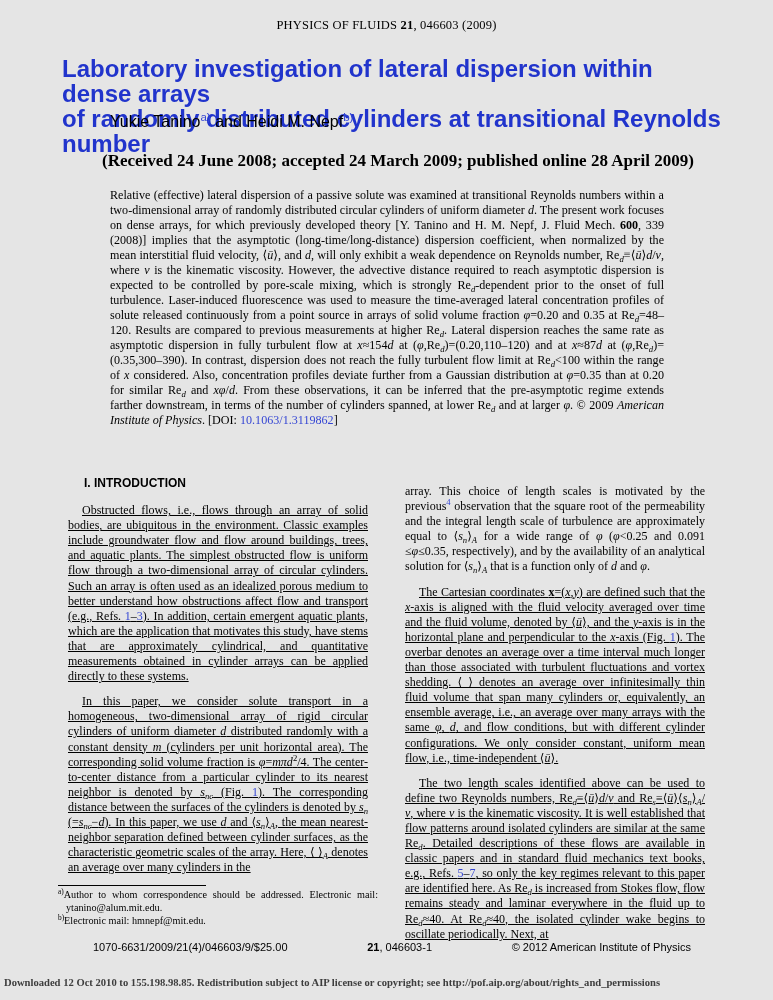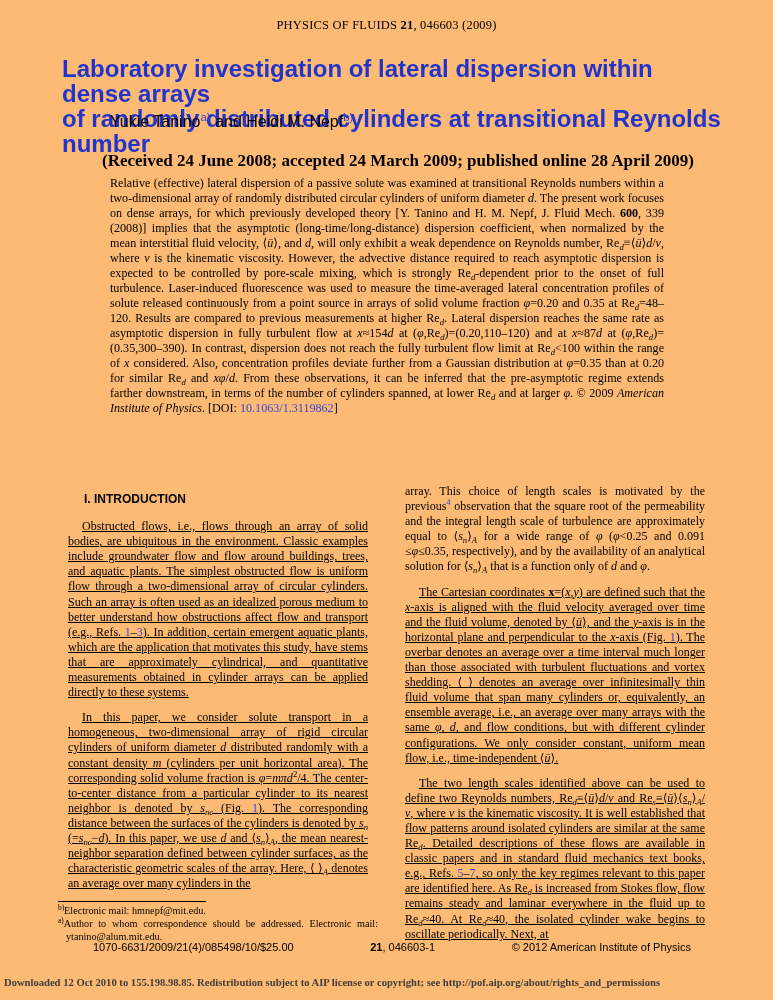--- a/index.html
+++ b/index.html
@@ -1,19 +1,19 @@
 <!DOCTYPE html>
 <html style="--title-blue: #2134cc; --link-blue: #3546d4;"><head>
 <meta charset="utf-8">
 <style>
   html,body { margin:0; padding:0; background:#888; }
   .page {
     position:relative;
     width:773px; height:1000px;
-    background:#fdba74;
+    background:#e5e5e5;
     margin:0 auto;
     overflow:hidden;
     font-family:"Liberation Serif", serif;
     color:#000;
   }
   .journal-line {
     position:absolute; top:18px; left:0; width:100%;
     text-align:center;
     font-size:12.5px;
     letter-spacing:0.2px;
@@ -37,36 +37,36 @@
     position:absolute; top:131px; left:110px;
     font-style:italic;
     font-size:11.8px;
   }
   .received {
     position:absolute; top:151px; left:102px;
     font-size:17px;
     font-weight:bold;
   }
   .abstract {
-    position:absolute; top:176px; left:110px; width:554px;
+    position:absolute; top:188px; left:110px; width:554px;
     font-size:12.1px;
     line-height:15px;
     text-align:justify;
   }
   .columns {
     position:absolute; top:474px; left:58px; width:658px; height:474px;
     display:flex; gap:17px;
     overflow:hidden;
   }
   .col { width:320px; font-size:12px; line-height:15.1px; text-align:justify; }
   .section-heading {
     font-family:"Liberation Sans", sans-serif;
     font-weight:bold;
     font-size:12px;
-    margin:18px 0 12px 0;
+    margin:2px 0 12px 0;
     text-align:left;
     padding-left:26px;
   }
   .col p { margin:10px; }
   .col p.indent { text-indent:14px;text-decoration:underline; }
   .footnotes { margin-top:9px; font-size:10.2px; line-height:12.6px; text-align:justify; }
   .fn-rule { width:148px; border-top:1px solid #000; margin-bottom:3px; }
   .fn { padding-left:8px; text-indent:-8px; }
   sup { font-size:0.72em; line-height:0; }
   sub { font-size:0.72em; line-height:0; }
@@ -104,32 +104,32 @@
 
   <div class="abstract">Relative (effective) lateral dispersion of a passive solute was examined at transitional Reynolds numbers within a two-dimensional array of randomly distributed circular cylinders of uniform diameter <i>d</i>. The present work focuses on dense arrays, for which previously developed theory [Y. Tanino and H. M. Nepf, J. Fluid Mech. <b>600</b>, 339 (2008)] implies that the asymptotic (long-time/long-distance) dispersion coefficient, when normalized by the mean interstitial fluid velocity, ⟨<i>ū</i>⟩, and <i>d</i>, will only exhibit a weak dependence on Reynolds number, Re<sub><i>d</i></sub>≡⟨<i>ū</i>⟩<i>d</i>/<i>ν</i>, where <i>ν</i> is the kinematic viscosity. However, the advective distance required to reach asymptotic dispersion is expected to be controlled by pore-scale mixing, which is strongly Re<sub><i>d</i></sub>-dependent prior to the onset of full turbulence. Laser-induced fluorescence was used to measure the time-averaged lateral concentration profiles of solute released continuously from a point source in arrays of solid volume fraction <i>φ</i>=0.20 and 0.35 at Re<sub><i>d</i></sub>=48–120. Results are compared to previous measurements at higher Re<sub><i>d</i></sub>. Lateral dispersion reaches the same rate as asymptotic dispersion in fully turbulent flow at <i>x</i>≈154<i>d</i> at (<i>φ</i>,Re<sub><i>d</i></sub>)=(0.20,110–120) and at <i>x</i>≈87<i>d</i> at (<i>φ</i>,Re<sub><i>d</i></sub>)=(0.35,300–390). In contrast, dispersion does not reach the fully turbulent flow limit at Re<sub><i>d</i></sub>&lt;100 within the range of <i>x</i> considered. Also, concentration profiles deviate further from a Gaussian distribution at <i>φ</i>=0.35 than at 0.20 for similar Re<sub><i>d</i></sub> and <i>xφ</i>/<i>d</i>. From these observations, it can be inferred that the pre-asymptotic regime extends farther downstream, in terms of the number of cylinders spanned, at lower Re<sub><i>d</i></sub> and at larger <i>φ</i>. © 2009 <i>American Institute of Physics</i>. [DOI: <span class="link">10.1063/1.3119862</span>]</div>
 
   <div class="columns">
     <div class="col">
       <h2 class="section-heading">I. INTRODUCTION</h2>
       <p class="indent">Obstructed flows, i.e., flows through an array of solid bodies, are ubiquitous in the environment. Classic examples include groundwater flow and flow around buildings, trees, and aquatic plants. The simplest obstructed flow is uniform flow through a two-dimensional array of circular cylinders. Such an array is often used as an idealized porous medium to better understand how obstructions affect flow and transport (e.g., Refs. <span class="link">1</span>–<span class="link">3</span>). In addition, certain emergent aquatic plants, which are the application that motivates this study, have stems that are approximately cylindrical, and quantitative measurements obtained in cylinder arrays can be applied directly to these systems.</p>
       <p class="indent">In this paper, we consider solute transport in a homogeneous, two-dimensional array of rigid circular cylinders of uniform diameter <i>d</i> distributed randomly with a constant density <i>m</i> (cylinders per unit horizontal area). The corresponding solid volume fraction is <i>φ</i>=<i>mπd</i><sup>2</sup>/4. The center-to-center distance from a particular cylinder to its nearest neighbor is denoted by <i>s</i><sub><i>nc</i></sub> (Fig. <span class="link">1</span>). The corresponding distance between the surfaces of the cylinders is denoted by <i>s</i><sub><i>n</i></sub> (=<i>s</i><sub><i>nc</i></sub>−<i>d</i>). In this paper, we use <i>d</i> and ⟨<i>s</i><sub><i>n</i></sub>⟩<sub><i>A</i></sub>, the mean nearest-neighbor separation defined between cylinder surfaces, as the characteristic geometric scales of the array. Here, ⟨ ⟩<sub><i>A</i></sub> denotes an average over many cylinders in the</p>
       <div class="footnotes">
         <div class="fn-rule"></div>
+        <div class="fn"><sup>a)</sup>Author to whom correspondence should be addressed. Electronic mail: ytanino@alum.mit.edu.</div>
         <div class="fn"><sup>b)</sup>Electronic mail: hmnepf@mit.edu.</div>
-        <div class="fn"><sup>a)</sup>Author to whom correspondence should be addressed. Electronic mail: ytanino@alum.mit.edu.</div>
       </div>
     </div>
     <div class="col">
       <p>array. This choice of length scales is motivated by the previous<sup><span class="link">4</span></sup> observation that the square root of the permeability and the integral length scale of turbulence are approximately equal to ⟨<i>s</i><sub><i>n</i></sub>⟩<sub><i>A</i></sub> for a wide range of <i>φ</i> (<i>φ</i>&lt;0.25 and 0.091 ≤<i>φ</i>≤0.35, respectively), and by the availability of an analytical solution for ⟨<i>s</i><sub><i>n</i></sub>⟩<sub><i>A</i></sub> that is a function only of <i>d</i> and <i>φ</i>.</p>
       <p class="indent">The Cartesian coordinates <b>x</b>=(<i>x</i>,<i>y</i>) are defined such that the <i>x</i>-axis is aligned with the fluid velocity averaged over time and the fluid volume, denoted by ⟨<i>ū</i>⟩, and the <i>y</i>-axis is in the horizontal plane and perpendicular to the <i>x</i>-axis (Fig. <span class="link">1</span>). The overbar denotes an average over a time interval much longer than those associated with turbulent fluctuations and vortex shedding. ⟨ ⟩ denotes an average over infinitesimally thin fluid volume that span many cylinders or, equivalently, an ensemble average, i.e., an average over many arrays with the same <i>φ</i>, <i>d</i>, and flow conditions, but with different cylinder configurations. We only consider constant, uniform mean flow, i.e., time-independent ⟨<i>ū</i>⟩.</p>
       <p class="indent">The two length scales identified above can be used to define two Reynolds numbers, Re<sub><i>d</i></sub>≡⟨<i>ū</i>⟩<i>d</i>/<i>ν</i> and Re<sub><i>s</i></sub>≡⟨<i>ū</i>⟩⟨<i>s</i><sub><i>n</i></sub>⟩<sub><i>A</i></sub>/<i>ν</i>, where <i>ν</i> is the kinematic viscosity. It is well established that flow patterns around isolated cylinders are similar at the same Re<sub><i>d</i></sub>. Detailed descriptions of these flows are available in classic papers and in standard fluid mechanics text books, e.g., Refs. <span class="link">5</span>–<span class="link">7</span>, so only the key regimes relevant to this paper are identified here. As Re<sub><i>d</i></sub> is increased from Stokes flow, flow remains steady and laminar everywhere in the fluid up to Re<sub><i>d</i></sub>≈40. At Re<sub><i>d</i></sub>≈40, the isolated cylinder wake begins to oscillate periodically. Next, at</p>
     </div>
   </div>
 
   <div class="footer-line">
-    <span class="footer-left">1070-6631/2009/21(4)/085498/10/$25.00</span>
+    <span class="footer-left">1070-6631/2009/21(4)/046603/9/$25.00</span>
     <span class="footer-center"><b>21</b>, 046603-1</span>
     <span class="footer-right">© 2012 American Institute of Physics</span>
   </div>
 
   <div class="download-line">Downloaded 12 Oct 2010 to 155.198.98.85. Redistribution subject to AIP license or copyright; see http://pof.aip.org/about/rights_and_permissions</div>
 
 </div>
 
 </body></html>

